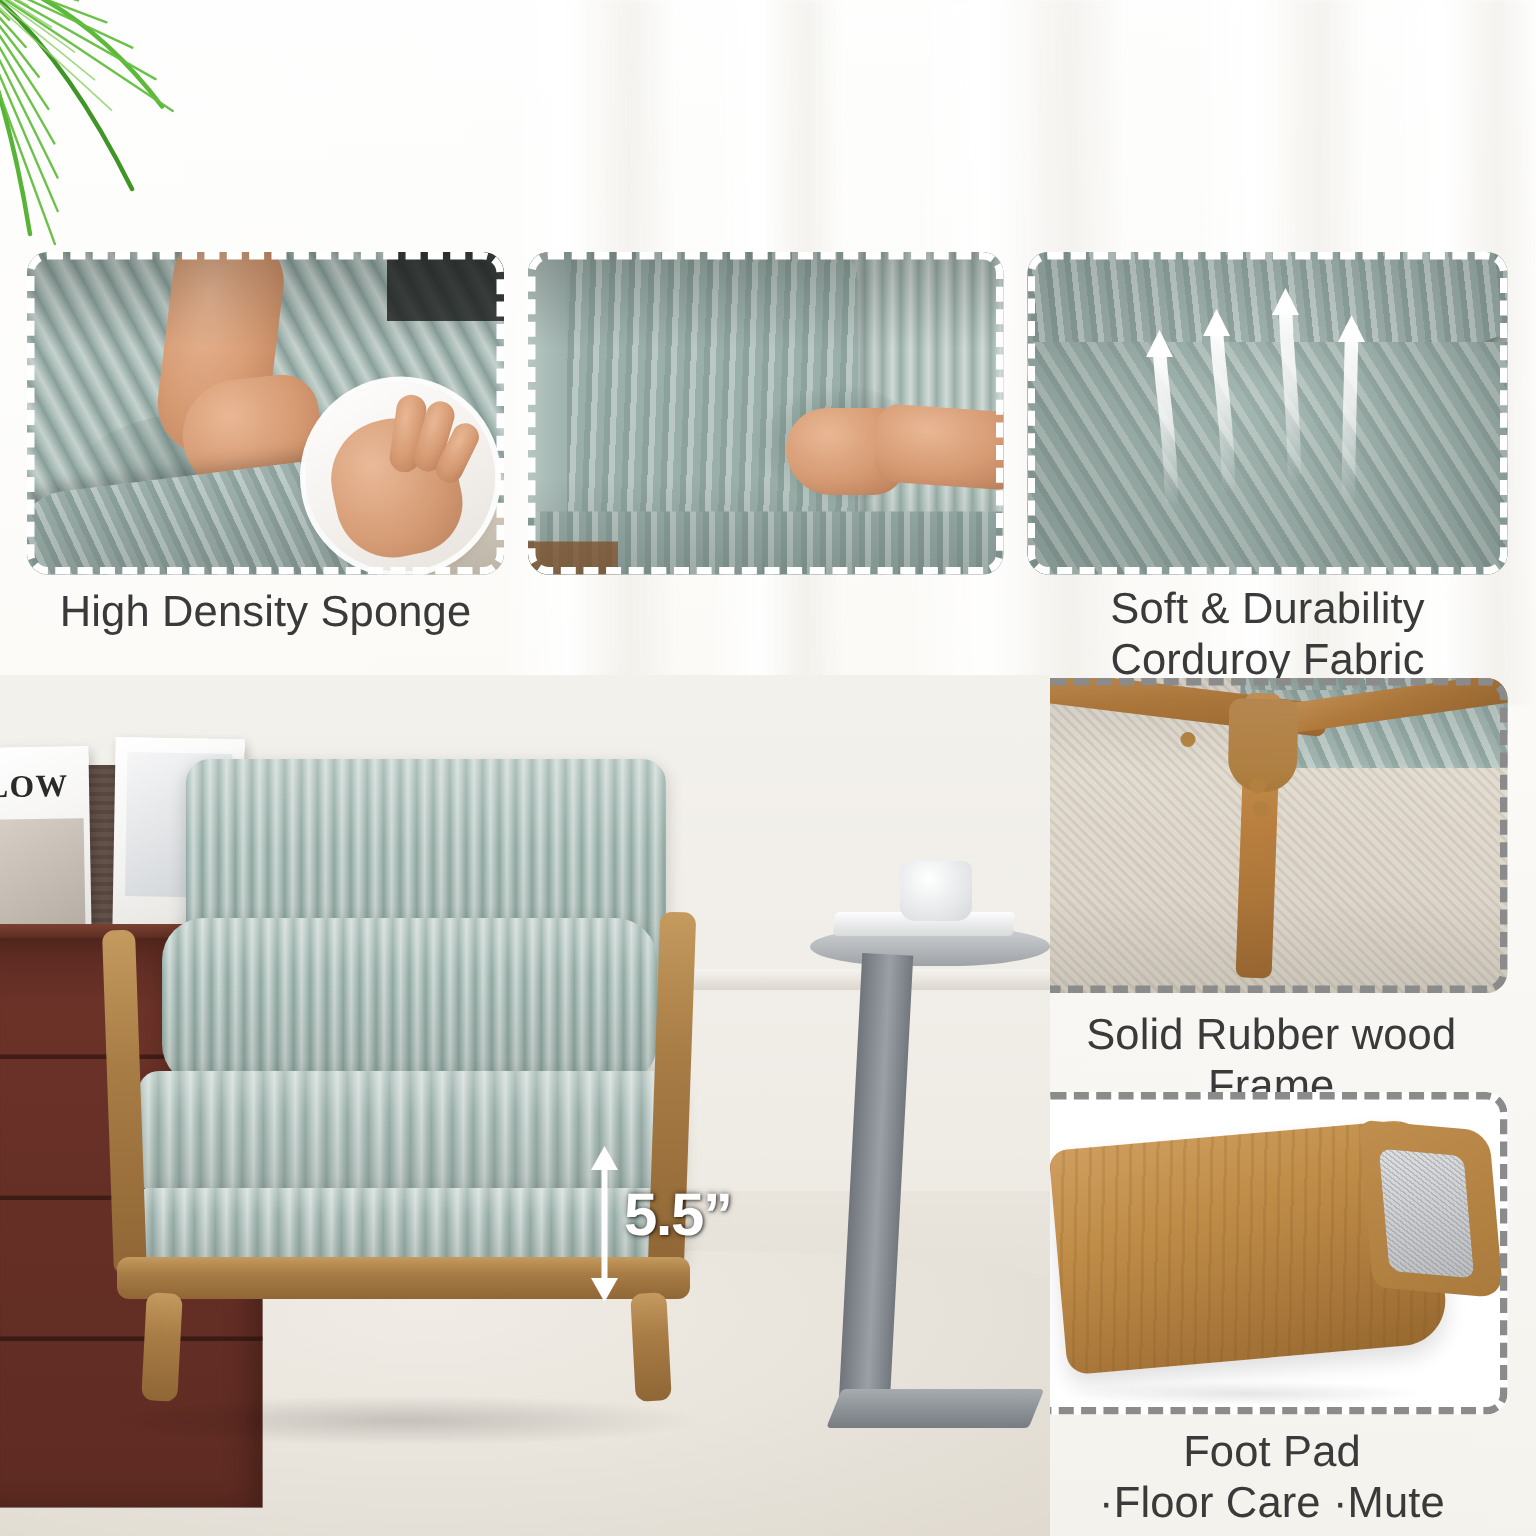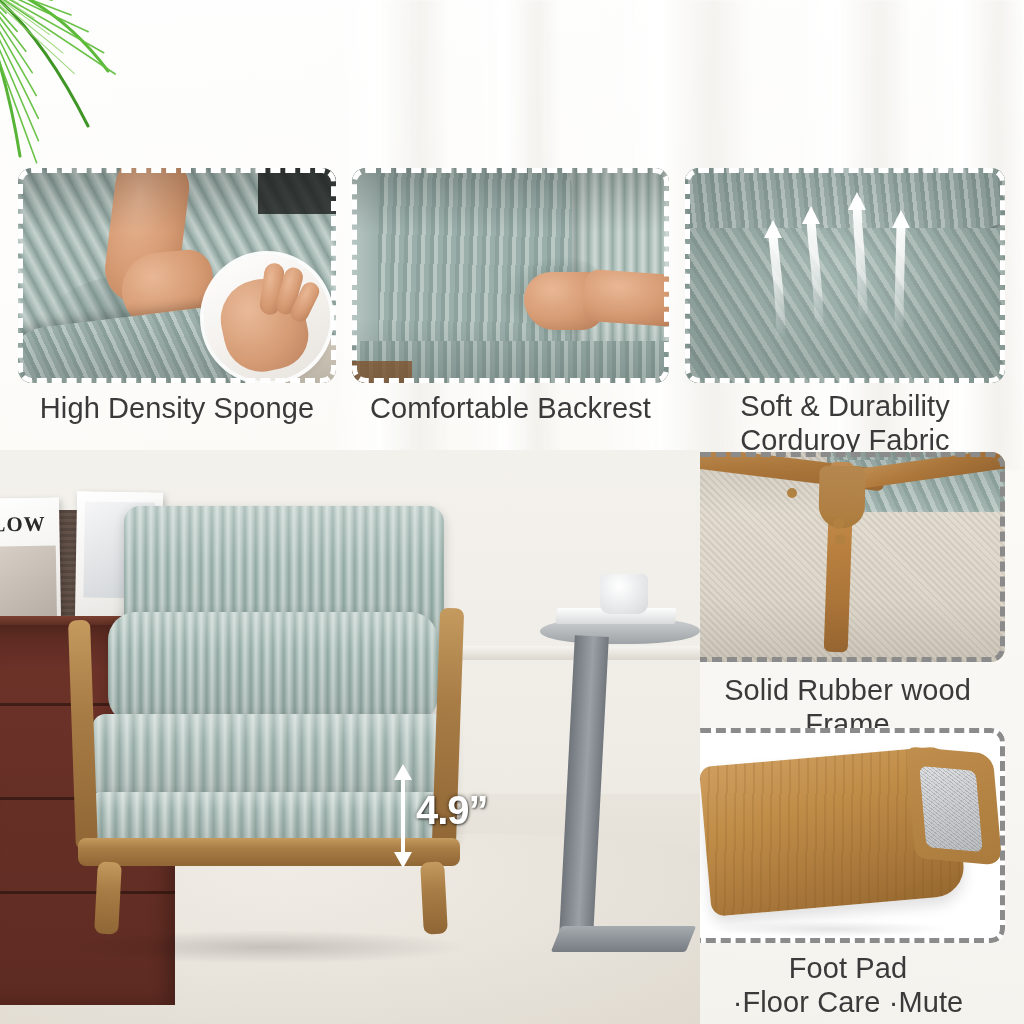--- a/index.html
+++ b/index.html
@@ -397,21 +397,20 @@
 
       <div class="skin" style="left:172px;top:104px;width:80px;height:58px;border-radius:30px 18px 24px 34px;"></div>
       <div class="skin" style="left:232px;top:104px;width:96px;height:52px;border-radius:14px;transform:rotate(4deg);"></div>
       <div style="position:absolute;left:0;bottom:0;width:317px;height:42px;
                   background:repeating-linear-gradient(90deg,#8ba09b 0 4px,#b6c6c1 4px 8px,#97aba6 8px 13px);"></div>
       <div style="position:absolute;left:0;bottom:0;width:60px;height:22px;background:#8a5a32;opacity:.8;"></div>
       <div class="shade-top"></div>
     </div>
     <div class="dash"></div>
   </div>
-  <div class="cap" style="left:352px; top:392px; width:317px;">Comfortable Backrest</div>
 
   <div class="panel" style="left:685px; top:168px; width:320px; height:215px;">
     <div class="ph">
       <div class="cord-diag2"></div>
 
       <div style="position:absolute;left:-20px;top:-30px;width:380px;height:110px;
                   background:repeating-linear-gradient(84deg,#8ba09b 0 4px,#bdcbc7 4px 8px,#9bafaa 8px 13px);
                   border-radius:0 0 60% 40%/0 0 60px 40px;
                   box-shadow:0 6px 12px rgba(0,0,0,.22);"></div>
       <div style="position:absolute;left:-30px;top:60px;width:380px;height:180px;
@@ -552,16 +551,16 @@
     <div style="position:absolute;left:70px;top:480px;width:400px;height:34px;border-radius:50%;
                 background:radial-gradient(ellipse at 50% 50%, rgba(0,0,0,.16), rgba(0,0,0,0) 70%);"></div>
   </div>
 
   <div class="dim">
     <svg width="22" height="104" viewBox="0 0 22 104">
       <line x1="11" y1="12" x2="11" y2="92" stroke="#ffffff" stroke-width="4"></line>
       <polygon points="11,0 2,16 20,16" fill="#ffffff"></polygon>
       <polygon points="11,104 2,88 20,88" fill="#ffffff"></polygon>
     </svg>
-    <div class="dim-label">4.9”</div>
+    <div class="dim-label">5.5”</div>
   </div>
 
 </div>
 
 </body></html>

